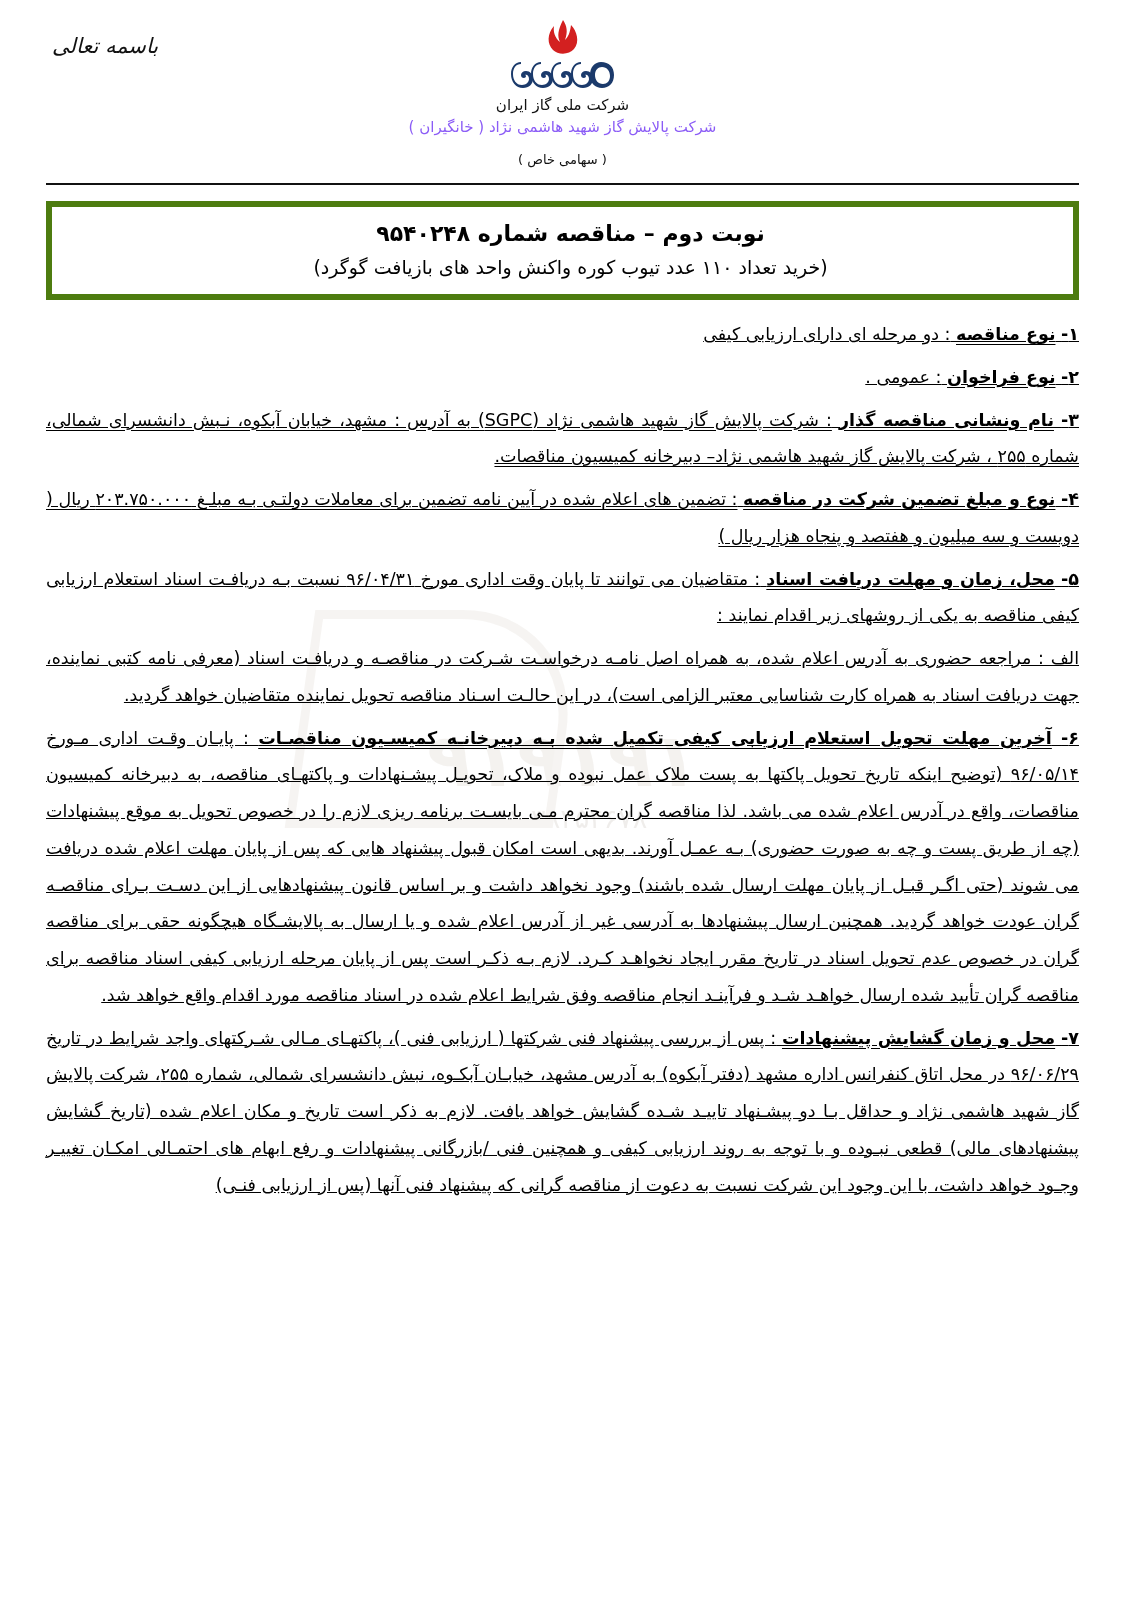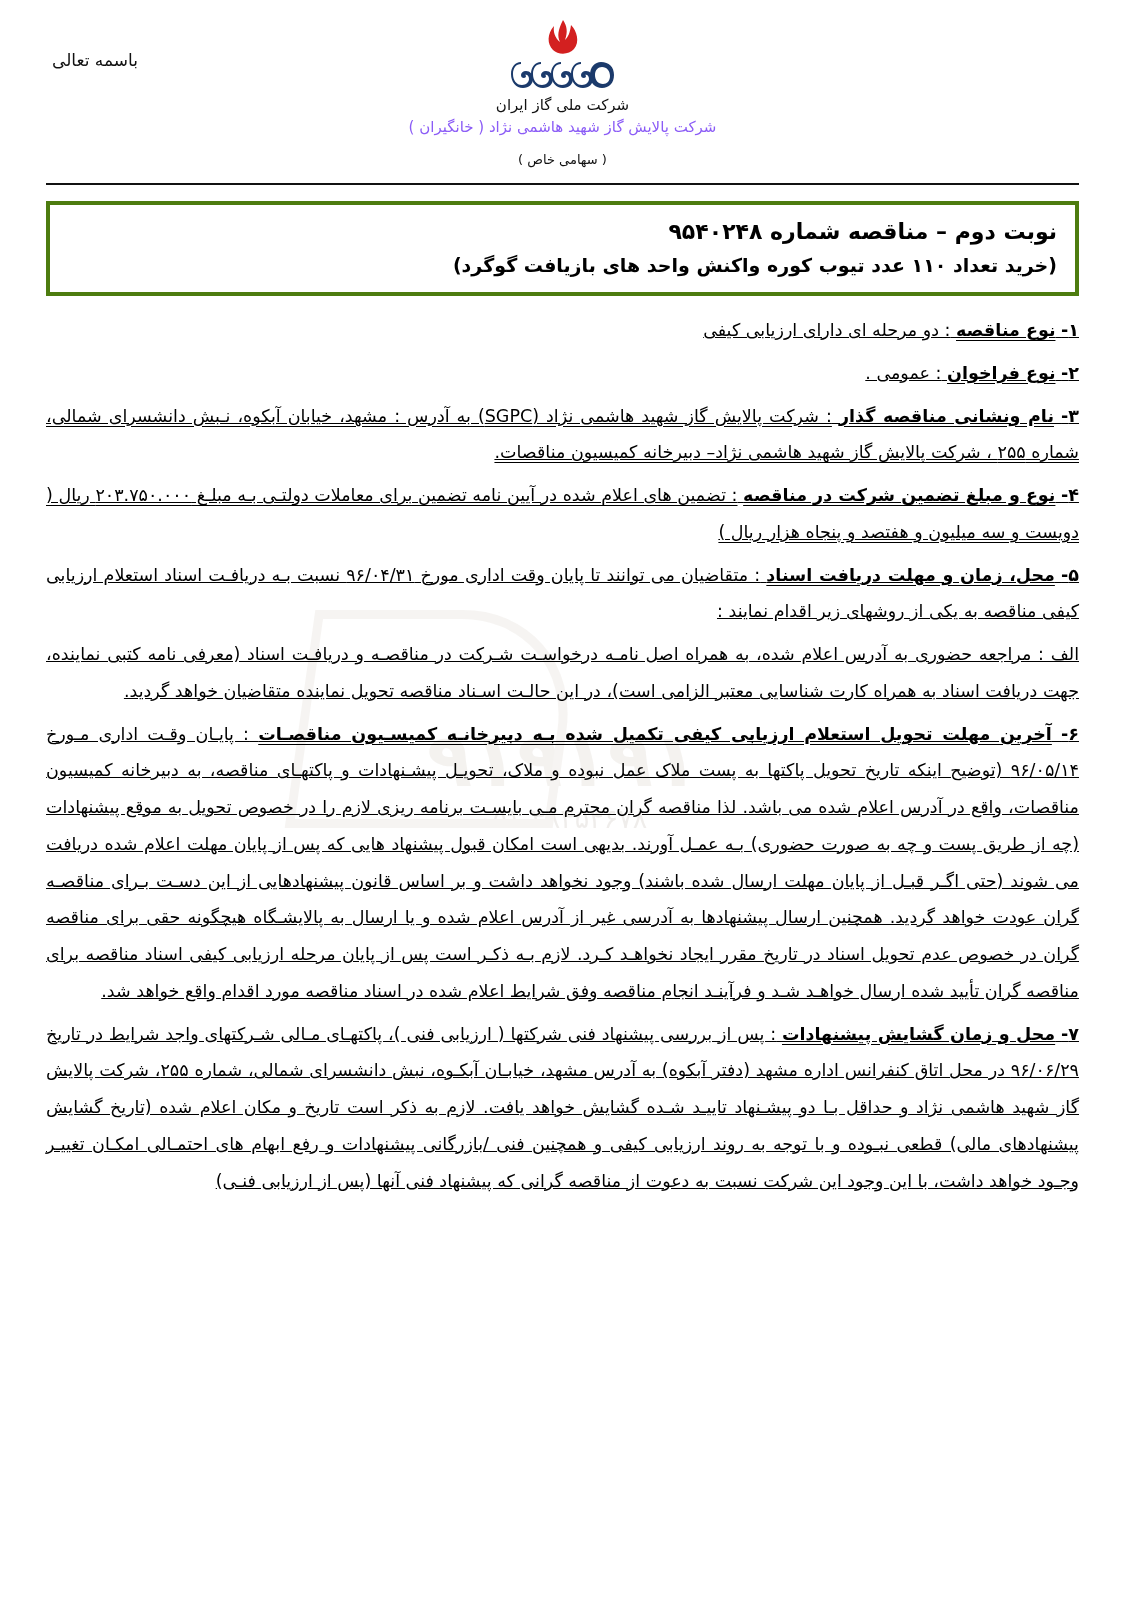--- a/index.html
+++ b/index.html
@@ -62,24 +62,25 @@
 
   
   .header {
     position: relative;
     z-index: 2;
     padding: 14px 46px 6px 46px;
     min-height: 150px;
   }
   .basmeh {
     position: absolute;
-    top: 50px;
+    top: 34px;
     left: 52px;
-    font-size: 17px;
+    font-size: 21px;
     color: #111;
+    font-style: italic;
   }
   .logo-block {
     text-align: center;
     width: 100%;
   }
   .flame {
     margin: 4px auto 2px auto;
     width: 120px;
     height: 76px;
     position: relative;
@@ -103,31 +104,32 @@
   .rule {
     margin: 10px 46px 0 46px;
     border-top: 2px solid #111;
   }
 
   
   .title-box {
     position: relative;
     z-index: 2;
     margin: 16px 46px 0 46px;
-    border: 4px solid #4d7c0f;
+    border: 6px solid #4d7c0f;
     padding: 14px 18px 16px 34px;
+    text-align: center;
   }
   .title-line1 {
     font-size: 22px;
     font-weight: bold;
     letter-spacing: 0.5px;
   }
   .title-line2 {
     font-size: 19px;
-    font-weight: bold;
+    font-weight: normal;
     margin-top: 10px;
   }
 
   
   .content {
     position: relative;
     z-index: 2;
     margin: 16px 46px 30px 46px;
     font-size: 17.5px;
     line-height: 2.1;

